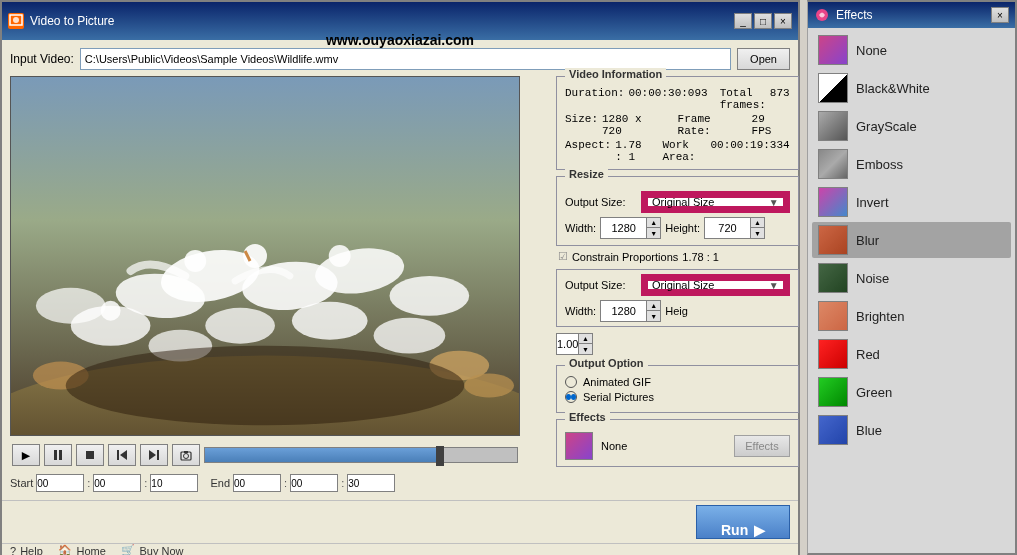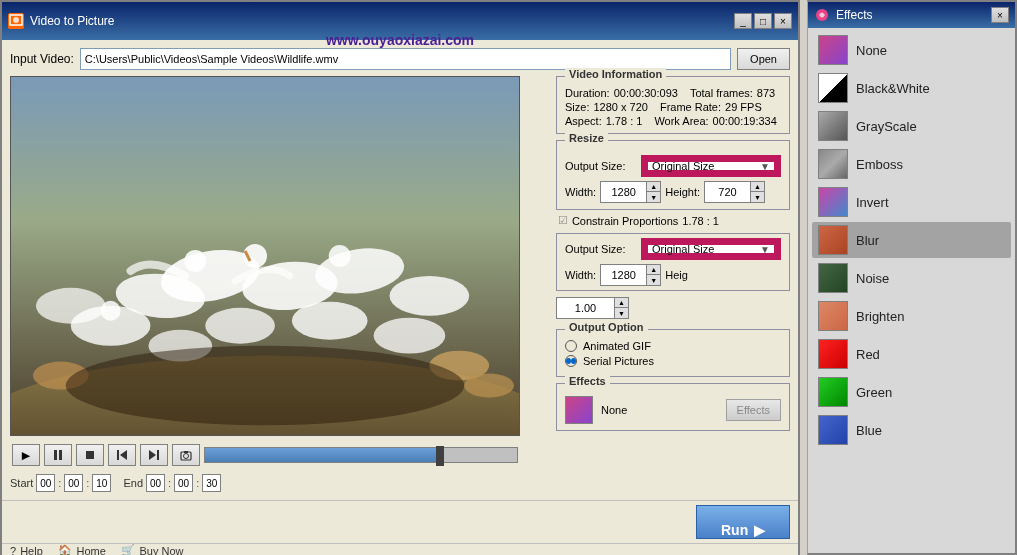--- a/index.html
+++ b/index.html
@@ -53,21 +53,21 @@
       border: 1px solid #808080;
       display: flex; align-items: center; justify-content: center;
       font-size: 10px; cursor: pointer; color: black;
     }
 
     .watermark {
       position: absolute;
       top: 30px;
       left: 50%;
       transform: translateX(-50%);
-      color: #4c1d95;
+      color: #000000;
       font-size: 14px;
       font-weight: bold;
       z-index: 100;
     }
 
     .content-area {
       flex: 1;
       display: flex;
       flex-direction: column;
       padding: 8px;
@@ -154,24 +154,24 @@
     }
 
     .time-row {
       display: flex;
       align-items: center;
       gap: 3px;
       font-size: 11px;
     }
     .time-label { color: #333; }
     .time-input {
-      width: 19px; height: 18px;
+      width: 48px; height: 18px;
       border: 1px solid #808080;
       background: white;
-      text-align: center;
+      text-align: left;
       font-size: 10px;
     }
     .time-sep { color: #555; }
 
     .info-panel {
       flex: 1;
       display: flex;
       flex-direction: column;
       gap: 6px;
       margin-left: 28px;
@@ -257,21 +257,21 @@
       margin-bottom: 4px;
     }
     .fps-input-group {
       display: flex;
       align-items: center;
       border: 1px solid #808080;
       background: white;
       height: 22px;
     }
     .fps-input {
-      width: 57px; height: 20px;
+      width: 21px; height: 20px;
       border: none;
       text-align: center;
       font-size: 11px;
       outline: none;
     }
     .radio-row {
       display: flex;
       align-items: center;
       gap: 6px;
       margin-bottom: 3px;
@@ -575,21 +575,21 @@
           <input class="time-input" type="text" value="00" style="">
           <span class="time-sep">:</span>
           <input class="time-input" type="text" value="30" style="">
         </div>
       </div>
 
       <div class="info-panel">
 
         <div class="section-box">
           <span class="section-title">Video Information</span>
-          <div style="margin-top:4px; font-size:11px;">
+          <div style="margin-top:4px; font-size:11px;font-family:Liberation Mono, monospace;">
             <div style="display:flex; gap:4px; margin-bottom:2px;">
               <span>Duration:</span>
               <span>00:00:30:093</span>
               <span style="margin-left:8px;">Total frames:</span>
               <span>873</span>
             </div>
             <div style="display:flex; gap:4px; margin-bottom:2px;">
               <span>Size:</span>
               <span>1280 x 720</span>
               <span style="margin-left:8px;">Frame Rate:</span>

